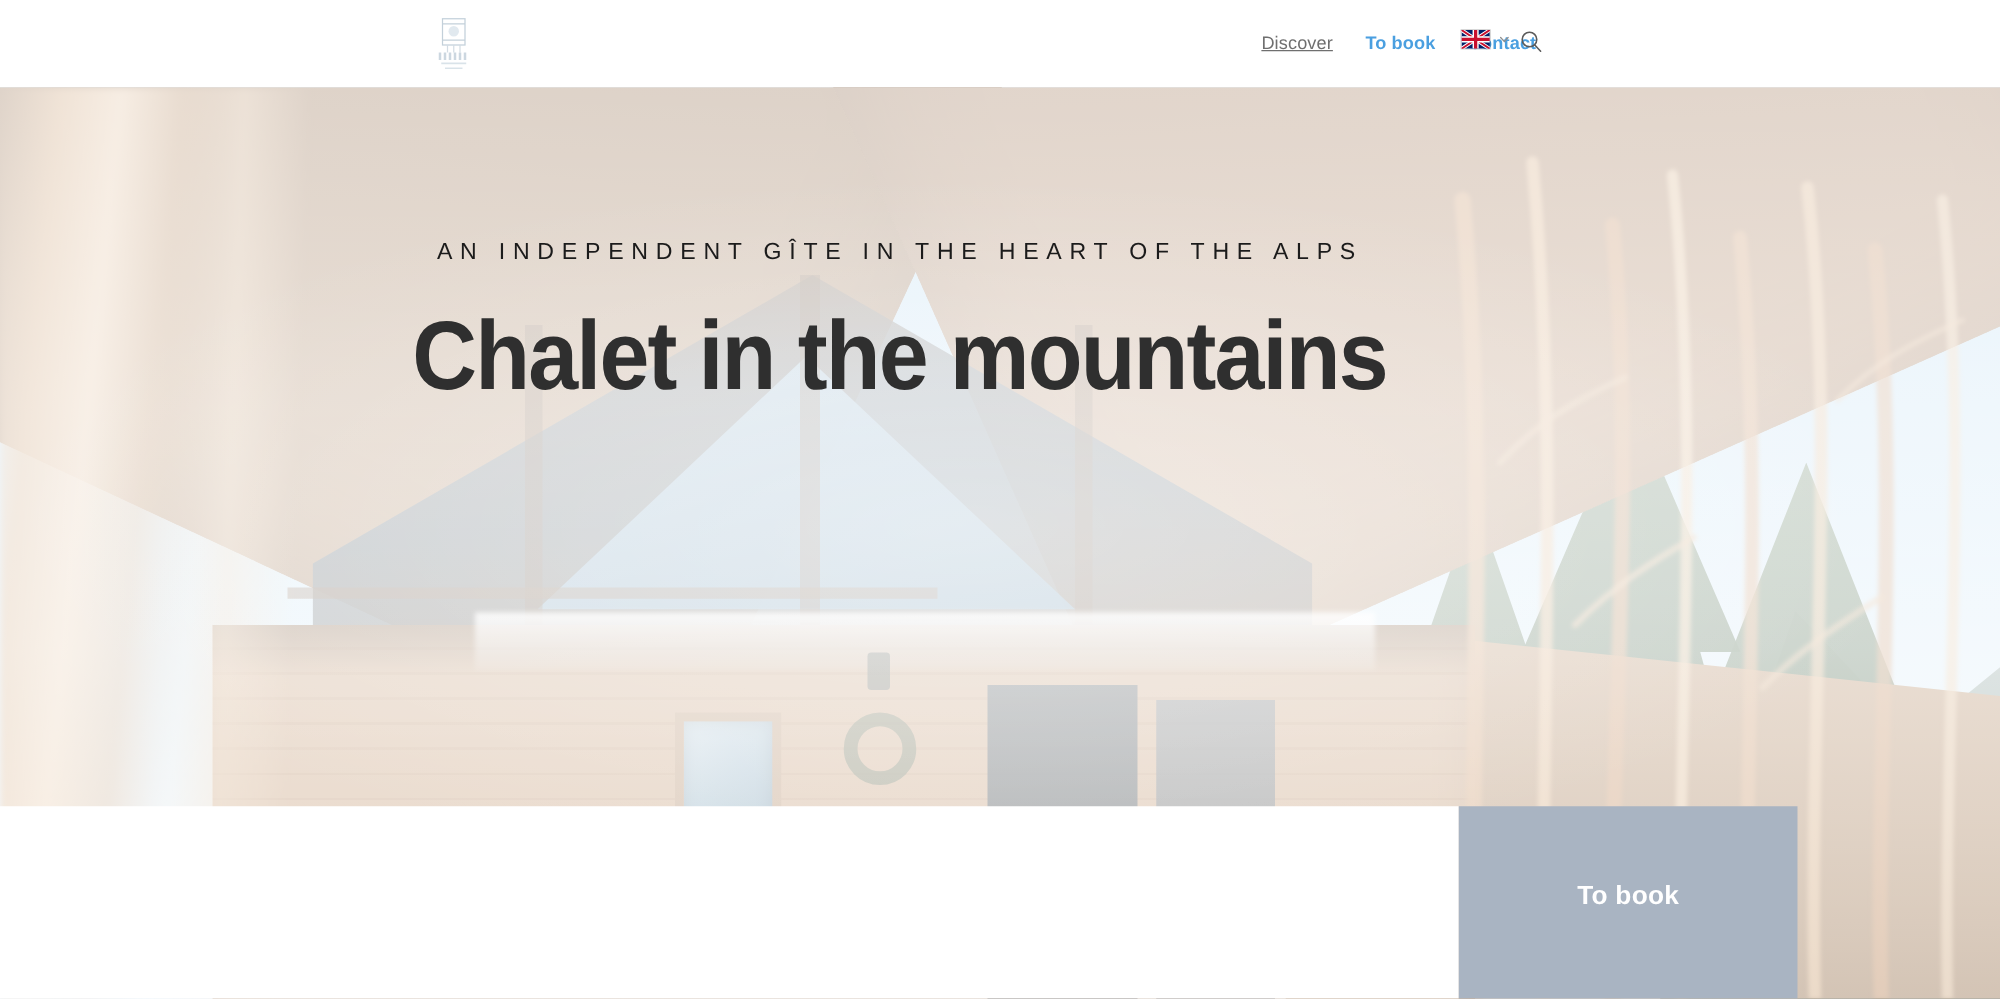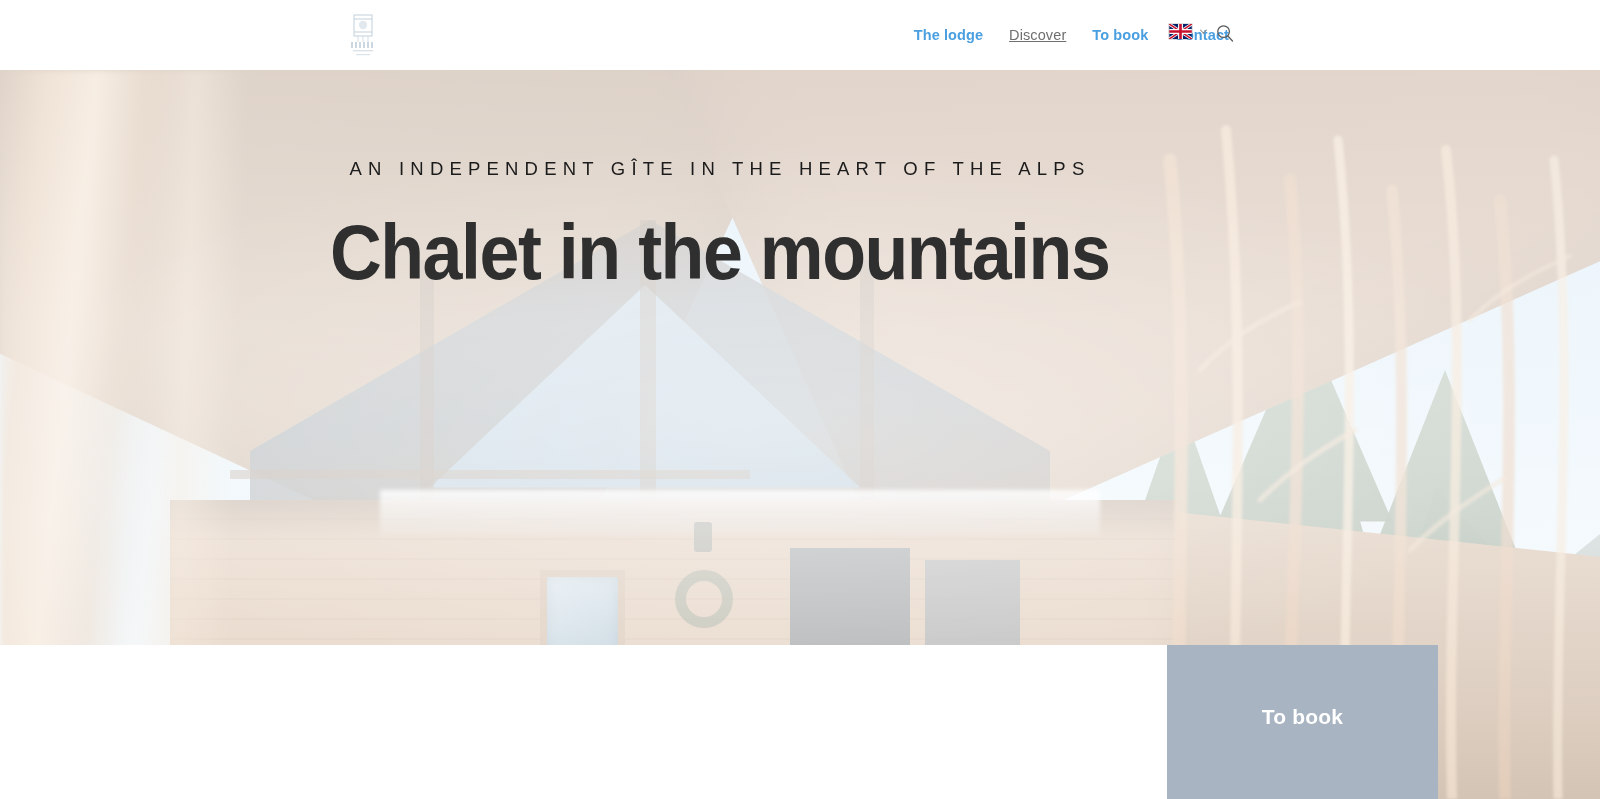--- a/index.html
+++ b/index.html
@@ -172,21 +172,21 @@
     background:linear-gradient(180deg,rgba(255,255,255,.70) 0%,rgba(255,255,255,.74) 35%,rgba(255,255,255,.72) 62%,rgba(255,255,255,.58) 100%);
   }
   .hero-wash2 {
     position:absolute; inset:0;
     background:radial-gradient(ellipse 70% 55% at 48% 48%, rgba(255,255,255,.34) 0%, rgba(255,255,255,0) 70%);
   }
 
   .hero-content {
     position:absolute; left:0; top:0; width:1440px; height:729px;
     display:flex; flex-direction:column; align-items:center; justify-content:flex-start;
-    padding-top:88px; z-index:10;
+    padding-top:120px; z-index:10;
   }
   .hero-kicker {
     font-size:18.5px; font-weight:500; color:#1b1b1b;
     letter-spacing:6.2px; text-align:center; white-space:nowrap;
     font-family:"Liberation Sans", sans-serif;
   }
   .hero-title {
     margin-top:32px;
     font-size:78px; font-weight:700; color:#2f2f2f;
     letter-spacing:-1.6px; line-height:1.05; text-align:center; white-space:nowrap;
@@ -305,21 +305,20 @@
           <rect x="30" y="31" width="2" height="6"></rect>
         </g>
         <g fill="#c3d2dd">
           <rect x="12" y="39" width="20" height="1.4"></rect>
           <rect x="15" y="43" width="14" height="1.2"></rect>
         </g>
       </svg>
     </div>
 
     <nav class="nav">
-      <a class="nav-link">The lodge</a>
       <a class="nav-link muted">Discover</a>
       <a class="nav-link">To book</a>
       <a class="nav-link">Contact</a>
     </nav>
 
     <div class="lang">
       <svg class="flag" viewBox="0 0 60 40">
         <rect width="60" height="40" fill="#012169"></rect>
         <path d="M0,0 L60,40 M60,0 L0,40" stroke="#fff" stroke-width="8"></path>
         <path d="M0,0 L60,40 M60,0 L0,40" stroke="#C8102E" stroke-width="4"></path>

